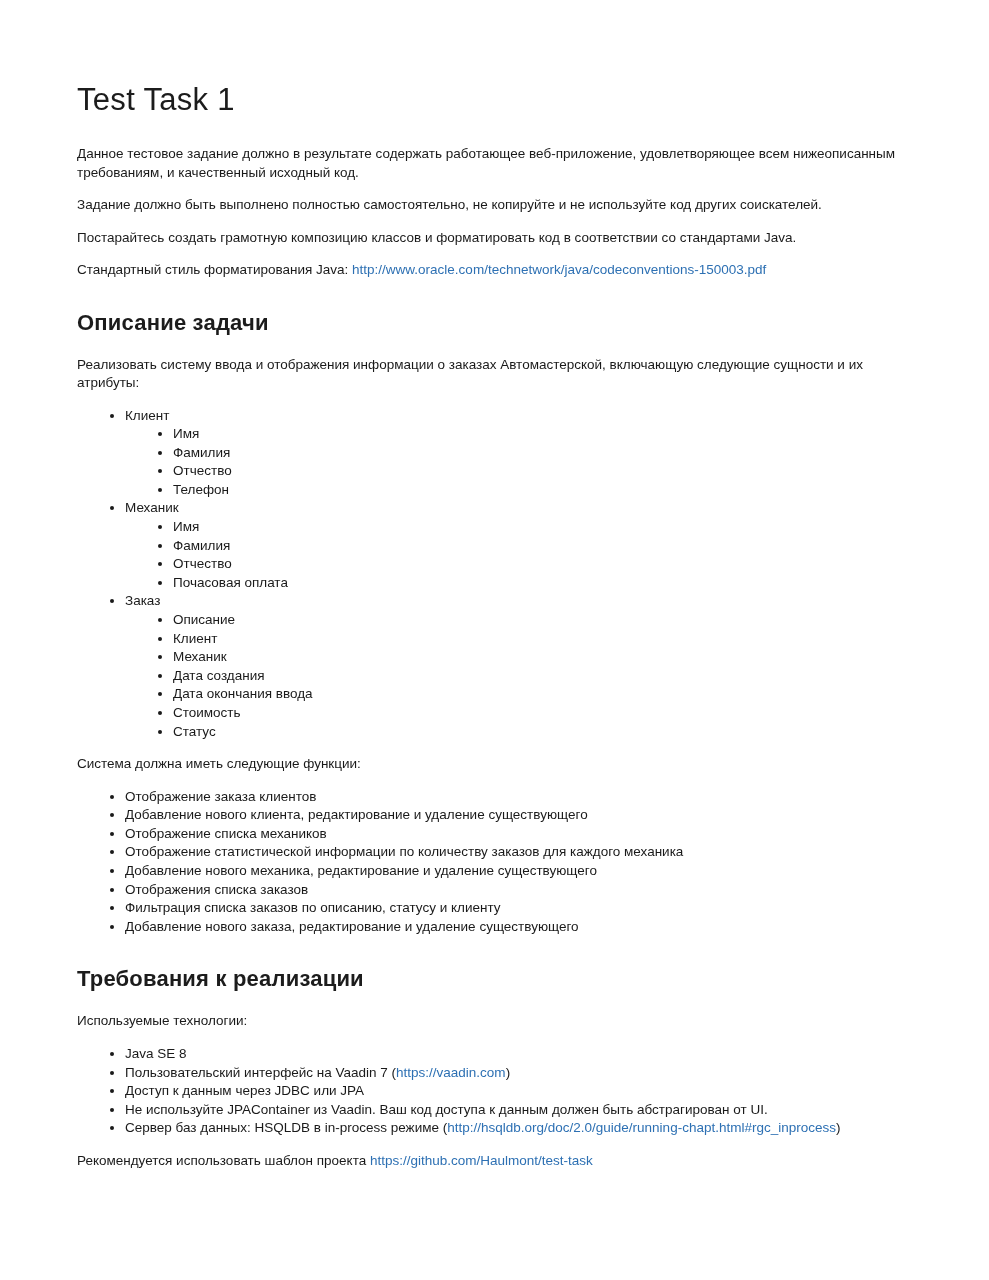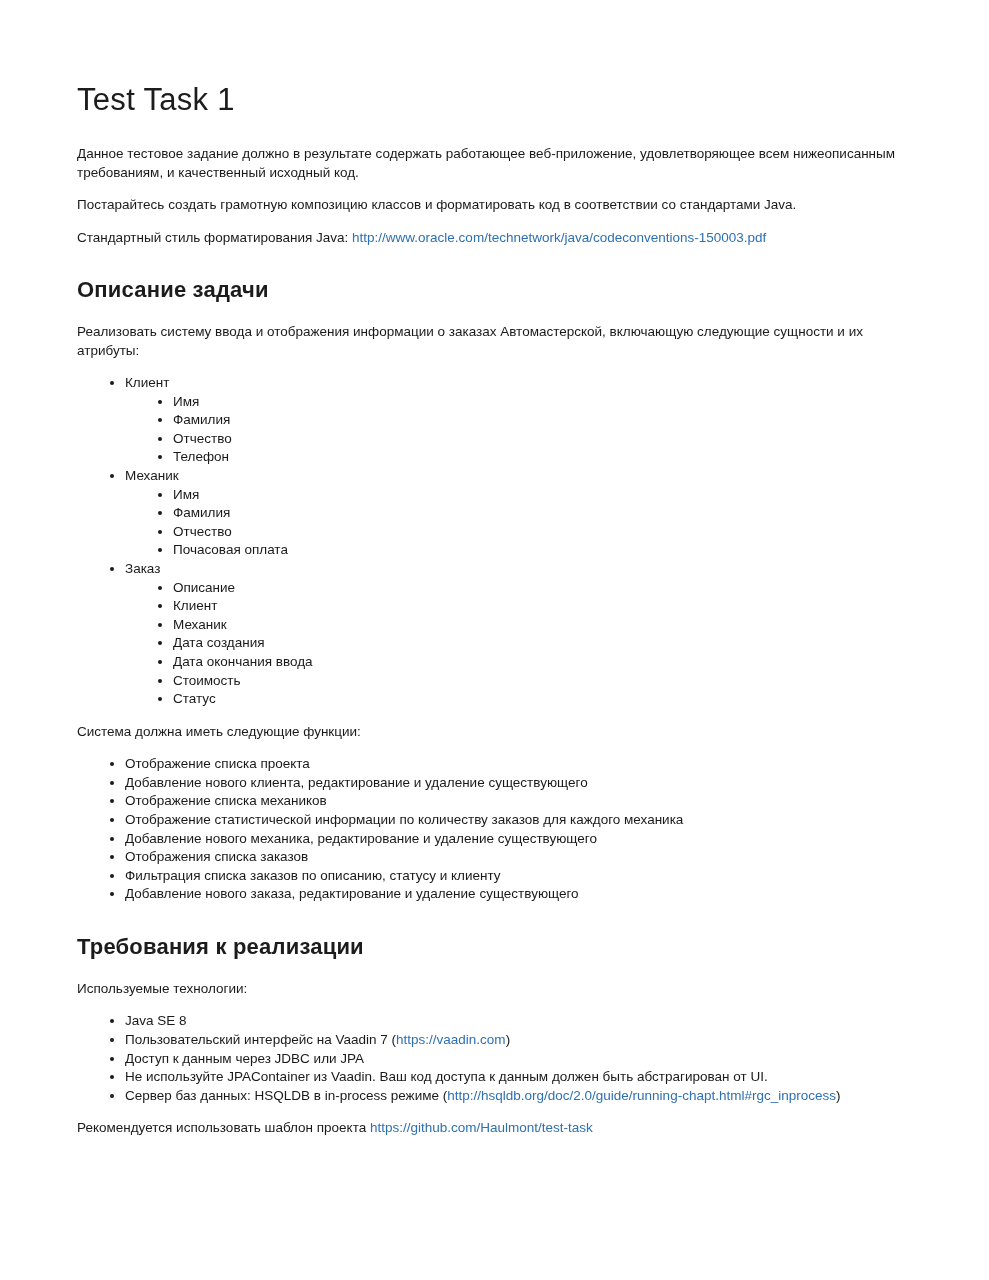--- a/index.html
+++ b/index.html
@@ -54,20 +54,21 @@
   }
 </style>
 </head>
 <body>
 
 <div class="page">
 
   <h1 class="doc-title">Test Task 1</h1>
 
   <p class="body-text">Данное тестовое задание должно в результате содержать работающее веб-приложение, удовлетворяющее всем нижеописанным требованиям, и качественный исходный код.</p>
+  <p class="body-text">Задание должно быть выполнено полностью самостоятельно, не копируйте и не используйте код других соискателей.</p>
   <p class="body-text">Постарайтесь создать грамотную композицию классов и форматировать код в соответствии со стандартами Java.</p>
 
   <p class="body-text"><span>Стандартный стиль форматирования Java: </span><a class="doc-link" href="#">http://www.oracle.com/technetwork/java/codeconventions-150003.pdf</a></p>
 
   <h2 class="section-heading">Описание задачи</h2>
 
   <p class="body-text">Реализовать систему ввода и отображения информации о заказах Автомастерской, включающую следующие сущности и их атрибуты:</p>
 
   <ul class="doc-list">
     <li><span>Клиент</span>
@@ -96,21 +97,21 @@
         <li>Стоимость</li>
         <li>Статус</li>
       </ul>
     </li>
   </ul>
 
 
   <p class="body-text">Система должна иметь следующие функции:</p>
 
   <ul class="doc-list">
-    <li>Отображение списка проекта</li>
+    <li>Отображение заказа клиентов</li>
     <li>Добавление нового клиента, редактирование и удаление существующего</li>
     <li>Отображение списка механиков</li>
     <li>Отображение статистической информации по количеству заказов для каждого механика</li>
     <li>Добавление нового механика, редактирование и удаление существующего</li>
     <li>Отображения списка заказов</li>
     <li>Фильтрация списка заказов по описанию, статусу и клиенту</li>
     <li>Добавление нового заказа, редактирование и удаление существующего</li>
   </ul>
 
   <h2 class="section-heading">Требования к реализации</h2>

